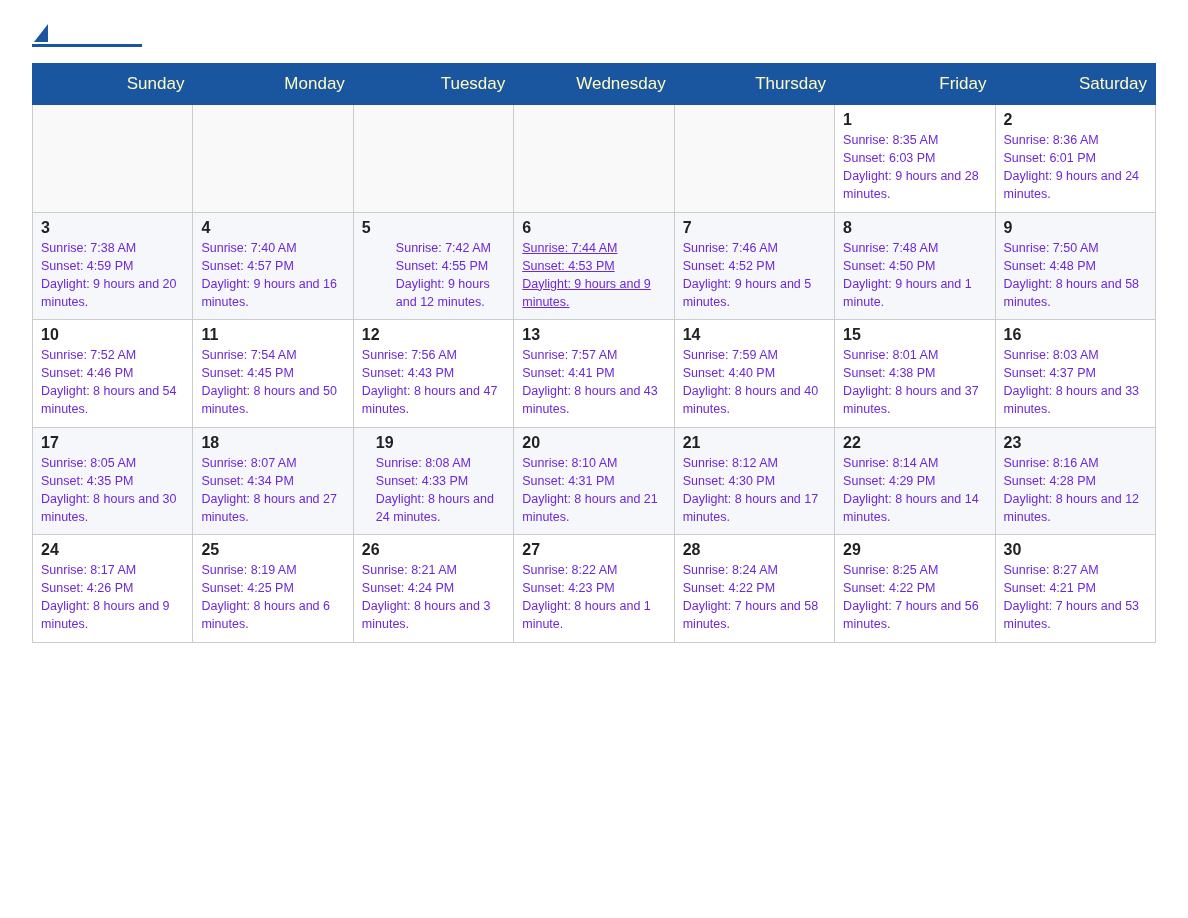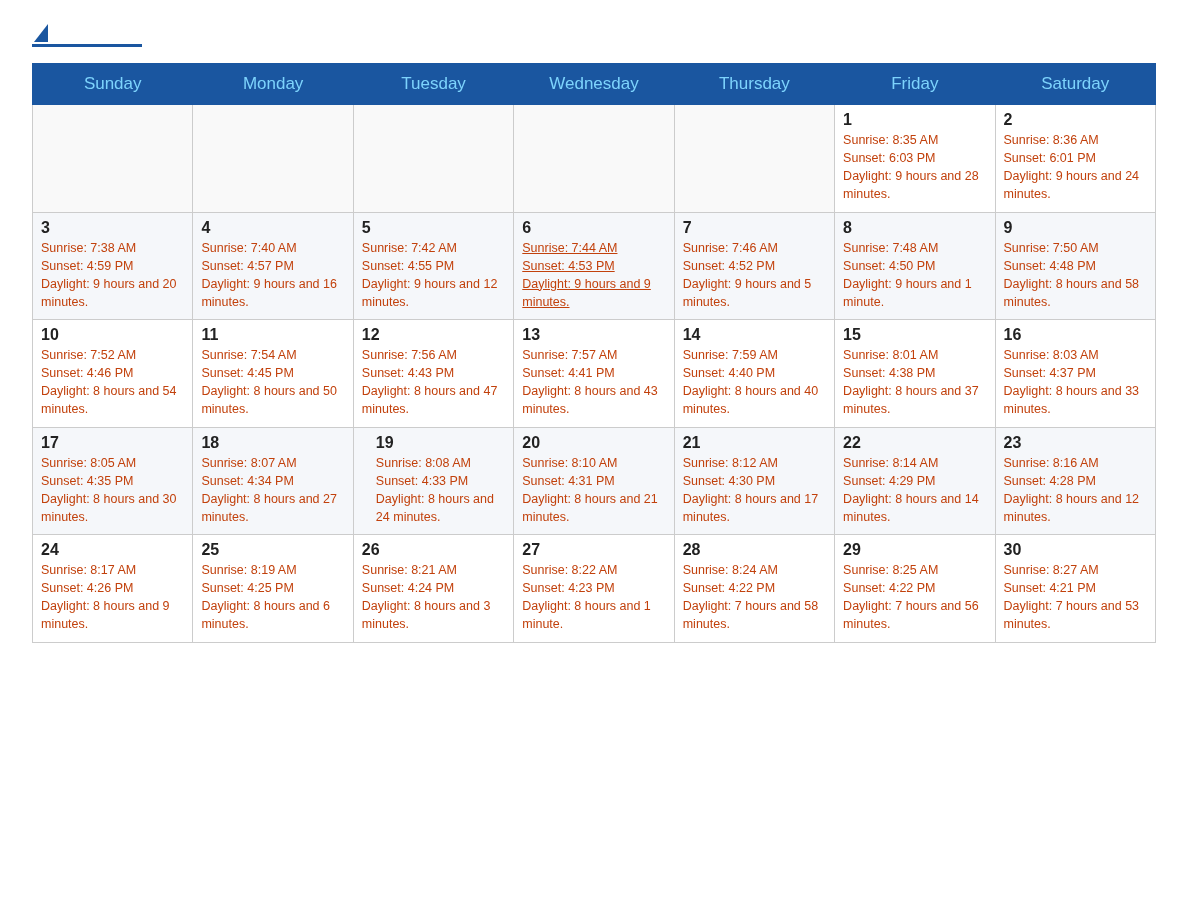--- a/index.html
+++ b/index.html
@@ -58,25 +58,25 @@
       color: #555;
       margin-top: 4px;
     }
     .calendar {
       width: 100%;
       border-collapse: collapse;
       border: 1px solid #aaa;
     }
     .calendar th {
       background: #1a56a0;
-      color: #7dd3fc;
+      color: #fef9c3;
       font-size: 17px;
       font-weight: normal;
       padding: 10px 8px;
-      text-align: center;
+      text-align: right;
       border: 1px solid #1a56a0;
       margin-top: 15px;
     }
     .calendar td {
       width: 14.28%;
       vertical-align: top;
       padding: 6px 8px 8px 8px;
       border: 1px solid #ccc;
       font-size: 13px;
       color: #333;
@@ -91,21 +91,21 @@
     }
     .day-num {
       font-size: 16px;
       font-weight: bold;
       color: #222;
       display: block;
       margin-bottom: 2px;
     }
     .day-info {
       font-size: 12.5px;
-      color: #c2410c;
+      color: #6d28d9;
       line-height: 1.45;
     }
     .empty-cell {
       background: #f9f9f9 !important;
     }
     .calendar tbody tr:first-child {
       background: #f9f9f9;
     }
   </style>
 </head>
@@ -166,21 +166,21 @@
 Daylight: 9 hours and 20 minutes.</div>
         </td>
         <td style="background: rgb(245, 247, 250);">
           <span class="day-num">4</span>
           <div class="day-info" style="white-space: pre-line;">Sunrise: 7:40 AM
 Sunset: 4:57 PM
 Daylight: 9 hours and 16 minutes.</div>
         </td>
         <td style="background: rgb(245, 247, 250);">
           <span class="day-num">5</span>
-          <div class="day-info" style="white-space: pre-line;">Sunrise: 7:42 AM
+          <div class="day-info" style="white-space: pre-line; margin-left: 34px;">Sunrise: 7:42 AM
 Sunset: 4:55 PM
 Daylight: 9 hours and 12 minutes.</div>
         </td>
         <td style="background: rgb(245, 247, 250);">
           <span class="day-num">6</span>
           <div class="day-info" style="white-space: pre-line; text-decoration: underline;">Sunrise: 7:44 AM
 Sunset: 4:53 PM
 Daylight: 9 hours and 9 minutes.</div>
         </td>
         <td style="background: rgb(245, 247, 250);">

